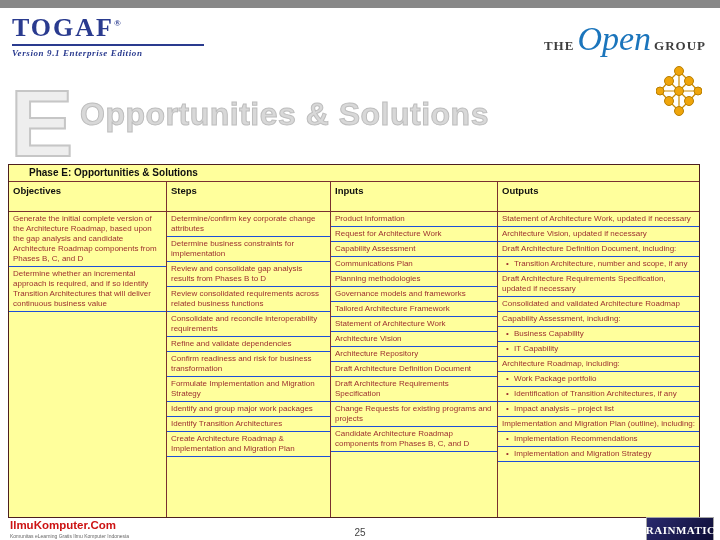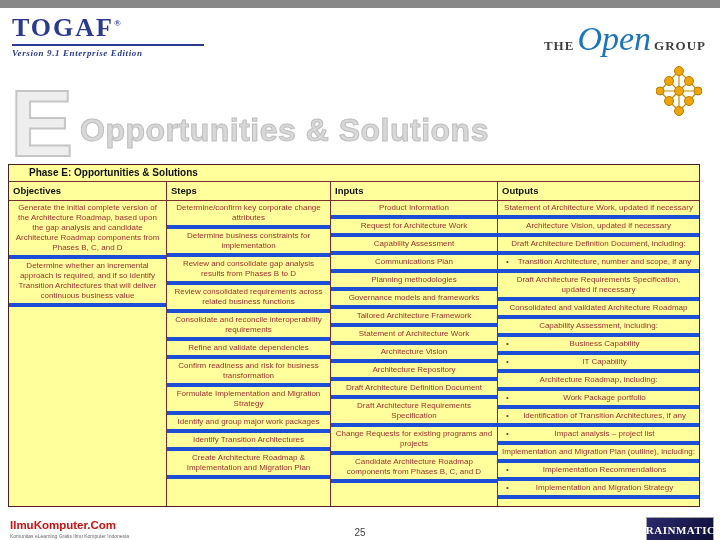--- a/index.html
+++ b/index.html
@@ -22,47 +22,47 @@
   .og-group { font-family:"Liberation Serif", serif; font-weight:bold; font-size:13px; color:#3f3f3f; letter-spacing:1px; }
   .molecule { position:absolute; top:58px; right:18px; width:46px; height:50px; }
 
   
   .phase-letter {
     position:absolute; left:10px; top:68px;
     font-size:95px; font-weight:bold; line-height:1;
     color:#eeeeee; -webkit-text-stroke:2px #c6c6c6;
   }
   .slide-title {
-    position:absolute; left:80px; top:104px; margin:0;
+    position:absolute; left:80px; top:88px; margin:0;
     font-size:32px; font-weight:bold; letter-spacing:0.5px;
     color:#d8d8d8; -webkit-text-stroke:1px #bdbdbd;
   }
 
   
   .phase-table {
     position:absolute; left:8px; top:156px; width:692px;
     background:#ffff9c; border:1.5px solid #4d1f1f; box-sizing:border-box;
   }
   .table-title {
     font-size:10px; font-weight:bold; color:#101010;
     padding:2px 20px 3px; border-bottom:1px solid #7a3030;
   }
   .table-head, .table-body { display:grid; grid-template-columns:158px 164px 167px 1fr; }
   .th {
     font-size:9.5px; font-weight:bold; color:#101010;
-    padding:3px 4px 4px; border-right:1px solid #7a3030; border-bottom:1px solid #7a3030;
+    padding:3px 4px 15px; border-right:1px solid #7a3030; border-bottom:1px solid #7a3030;
     box-sizing:border-box;
   }
   .th:last-child { border-right:none; }
   .table-body { height:305px; }
   .col { border-right:1px solid #7a3030; overflow:hidden; box-sizing:border-box; }
   .col:last-child { border-right:none; }
   .cell-item {
     font-size:8px; line-height:1.25; color:#9c2f2f;
-    padding:2px 4px; border-bottom:4px solid #1d4ed8;text-align:center;
+    padding:2px 4px; border-bottom:1px solid #1d4ed8;
   }
   .cell-item.bullet { padding-left:16px; position:relative; }
   .cell-item.bullet::before { content:"\2022"; position:absolute; left:8px; top:2px; }
 
   
   .page-number { position:absolute; bottom:10px; left:0; right:0; text-align:center; font-size:10px; color:#444; }
   .ik-logo { position:absolute; left:10px; bottom:9px; }
   .ik-name { color:#cc1212; font-weight:bold; font-size:11.5px; line-height:1.1; }
   .ik-tagline { font-size:5px; color:#666; margin-top:1px; }
   .bottom-bar { position:absolute; left:0; right:0; bottom:0; height:6px; background:linear-gradient(#2a2a8a,#090930); }

